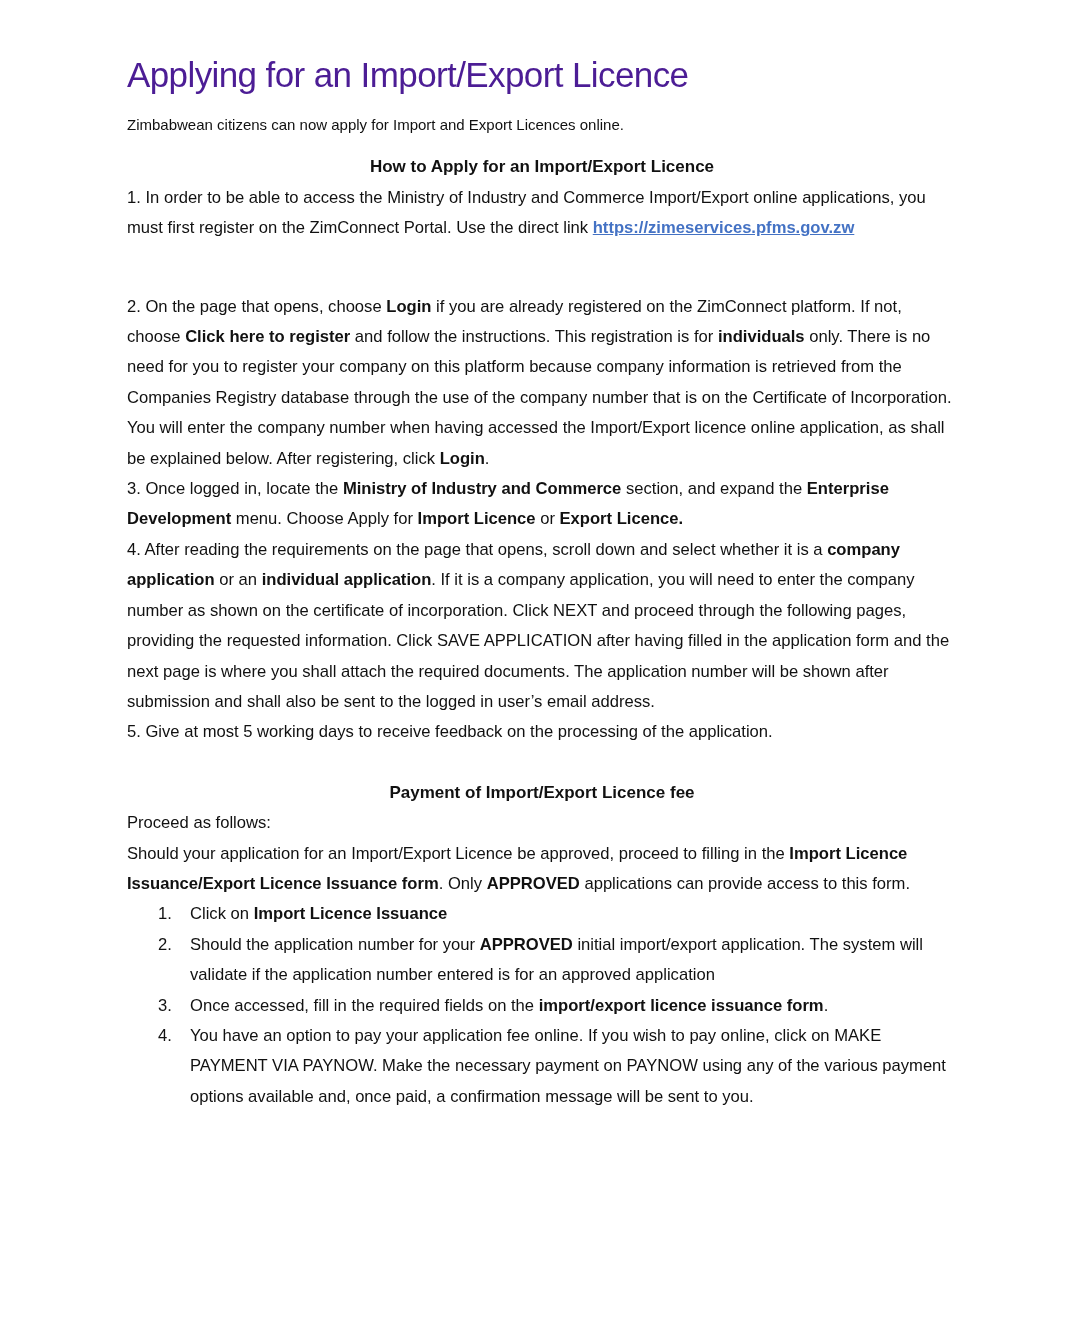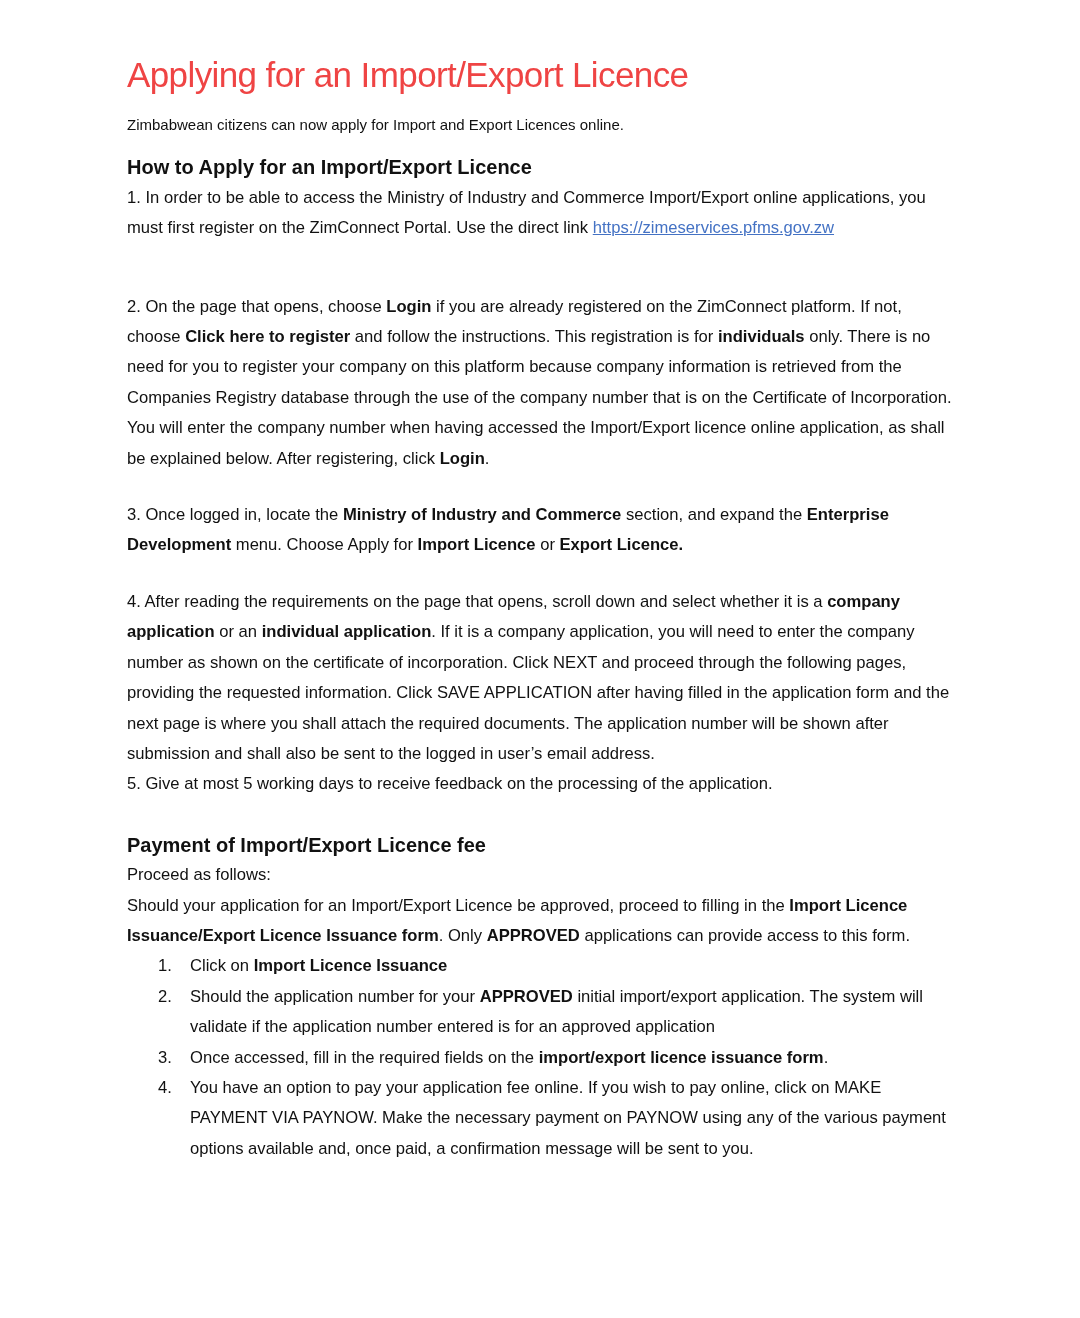--- a/index.html
+++ b/index.html
@@ -3,29 +3,29 @@
 <meta charset="utf-8">
 <style>
   html, body { margin: 0; padding: 0; background: #ffffff; }
   body {
     width: 1080px; height: 1318px; position: relative; overflow: hidden;
     font-family: "Liberation Sans", sans-serif; color: #111111;
   }
   .page { position: absolute; left: 127px; top: 52px; width: 830px; }
   h1 {
     font-family: "Liberation Sans", sans-serif; font-weight: normal;
-    font-size: 35px; letter-spacing: -0.6px; margin: 0; line-height: 46px; color: #ef4444;
+    font-size: 35px; letter-spacing: -0.6px; margin: 0; line-height: 46px; color: #4c1d95;
   }
   .intro { font-size: 15px; line-height: 30.4px; margin: 12px 0 0 0; }
-  .sec-head { font-weight: bold; font-size: 20px; line-height: 30.4px; margin: 12px 0 0 0; }
+  .sec-head { font-weight: bold; font-size: 17px; line-height: 30.4px; margin: 12px 0 0 0; text-align: center; }
   p { font-size: 16.6px; line-height: 30.4px; margin: 0; }
   .gap { margin-top: 48px; }
-  .gap2 { margin-top: 26px; }
+  .gap2 { }
   .gap3 { margin-top: 30px; }
-  a.link { color: #4472c4; font-weight: normal; text-decoration: underline; }
+  a.link { color: #4472c4; font-weight: bold; text-decoration: underline; }
   ol.steps { margin: 0; padding: 0; list-style: none; }
   ol.steps li { position: relative; padding-left: 63px; font-size: 16.6px; line-height: 30.4px; }
   ol.steps li .num { position: absolute; left: 31px; top: 0; }
   b { font-weight: bold; }
 </style>
 </head>
 <body>
 
 <div class="page">
   <h1>Applying for an Import/Export Licence</h1>

